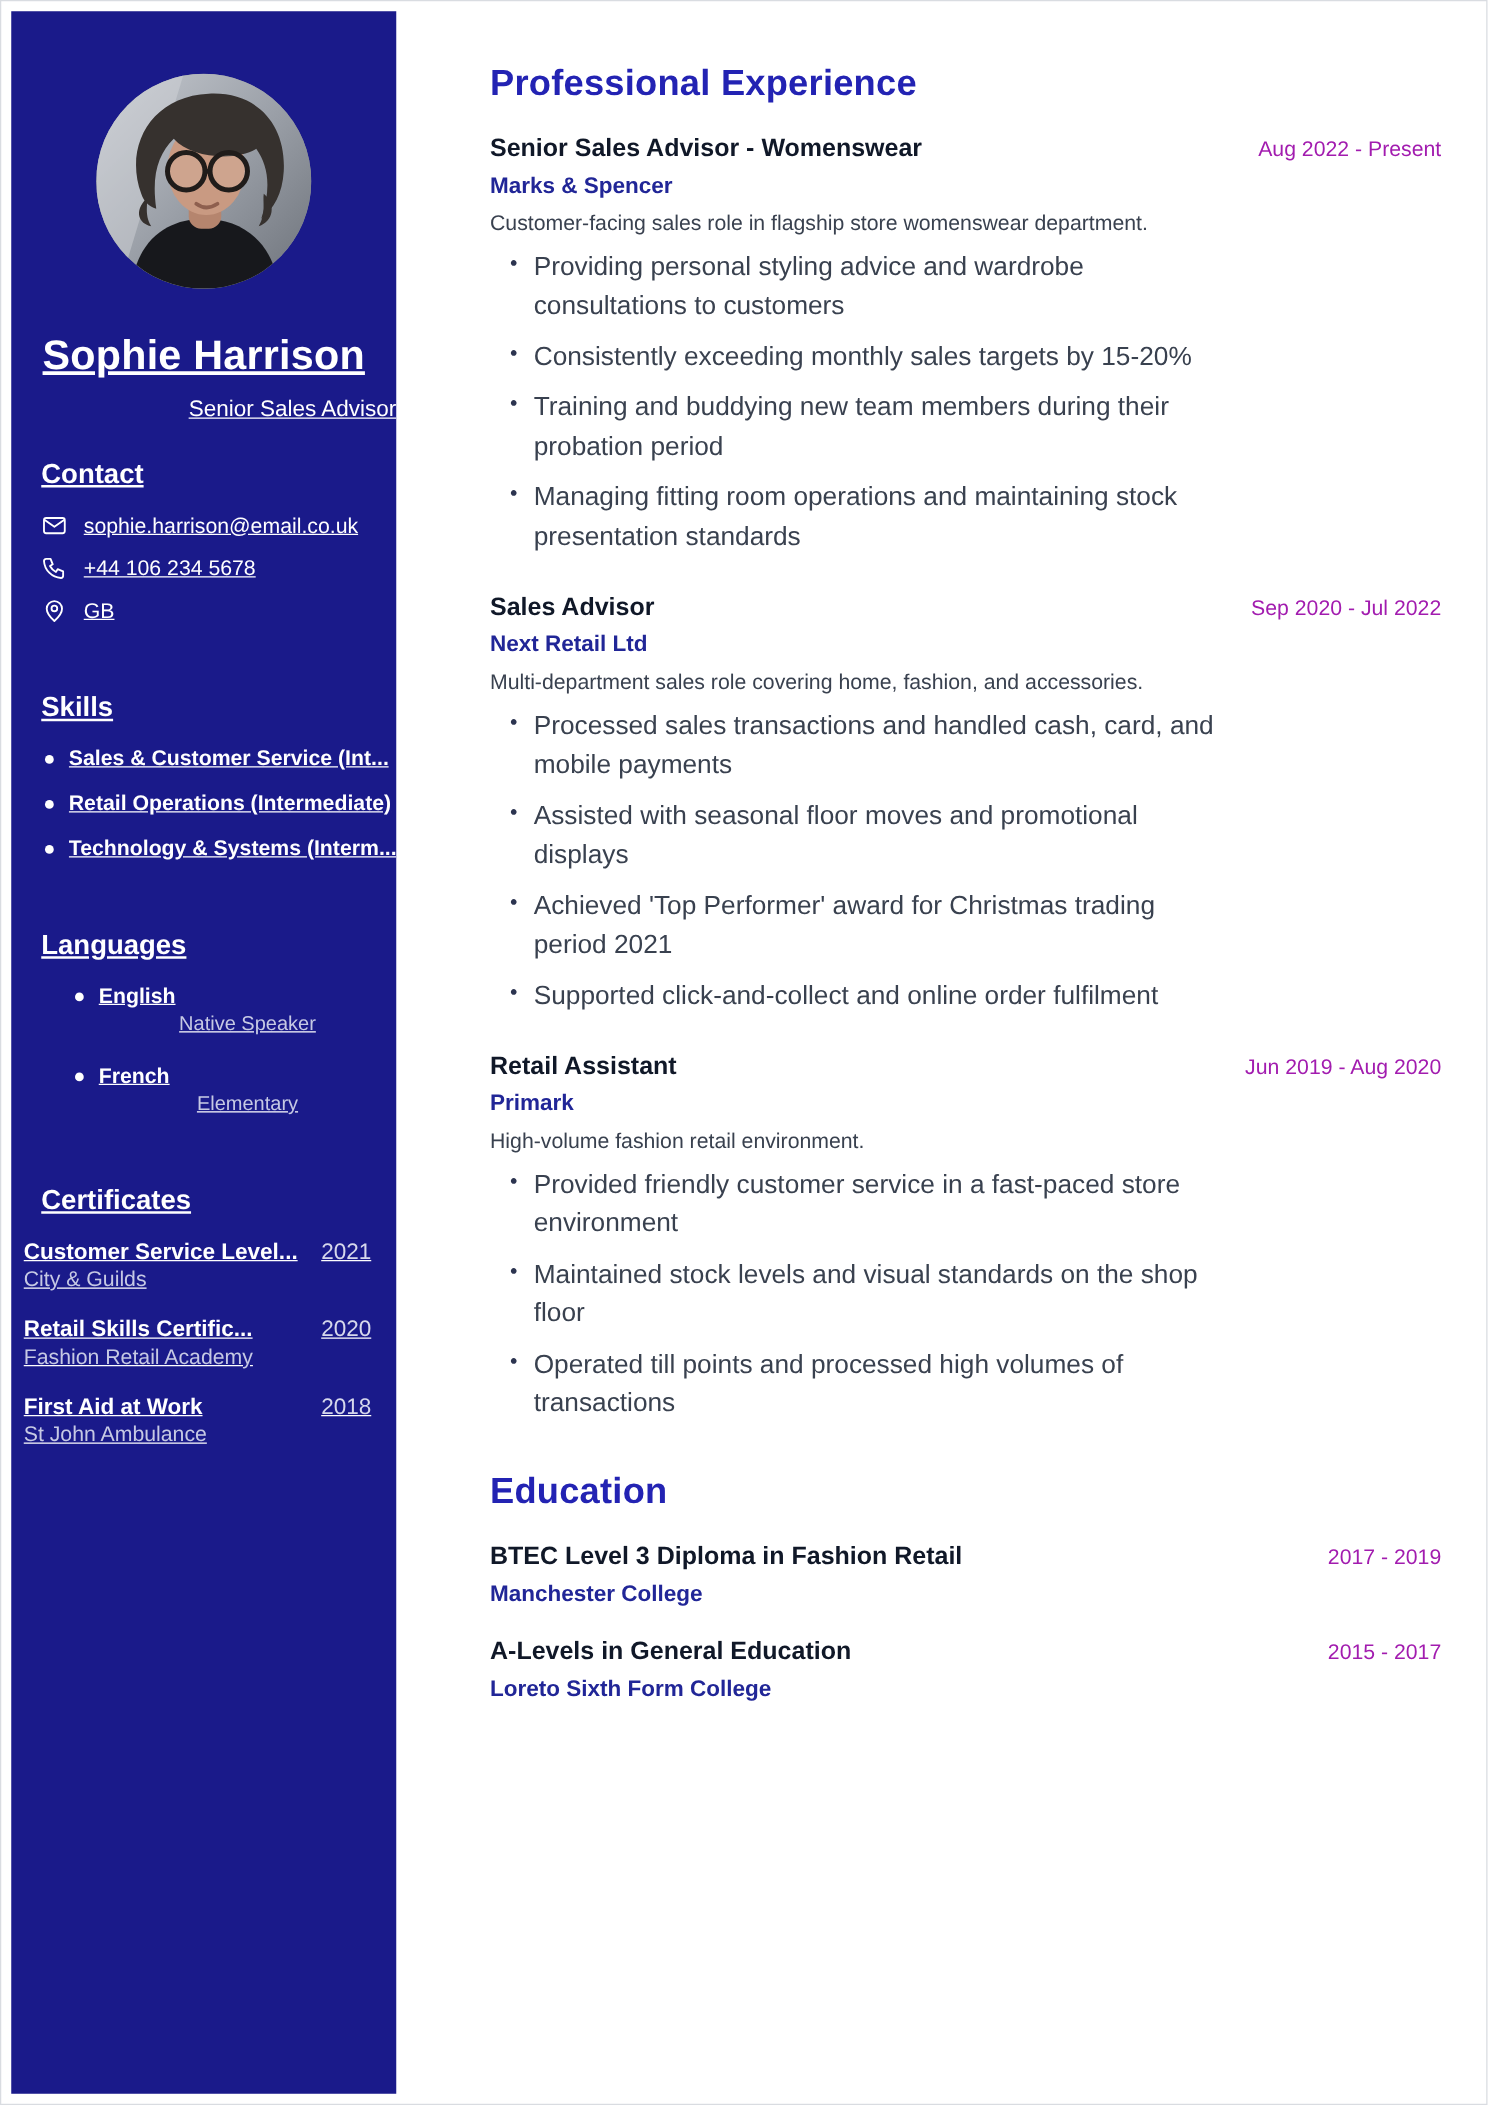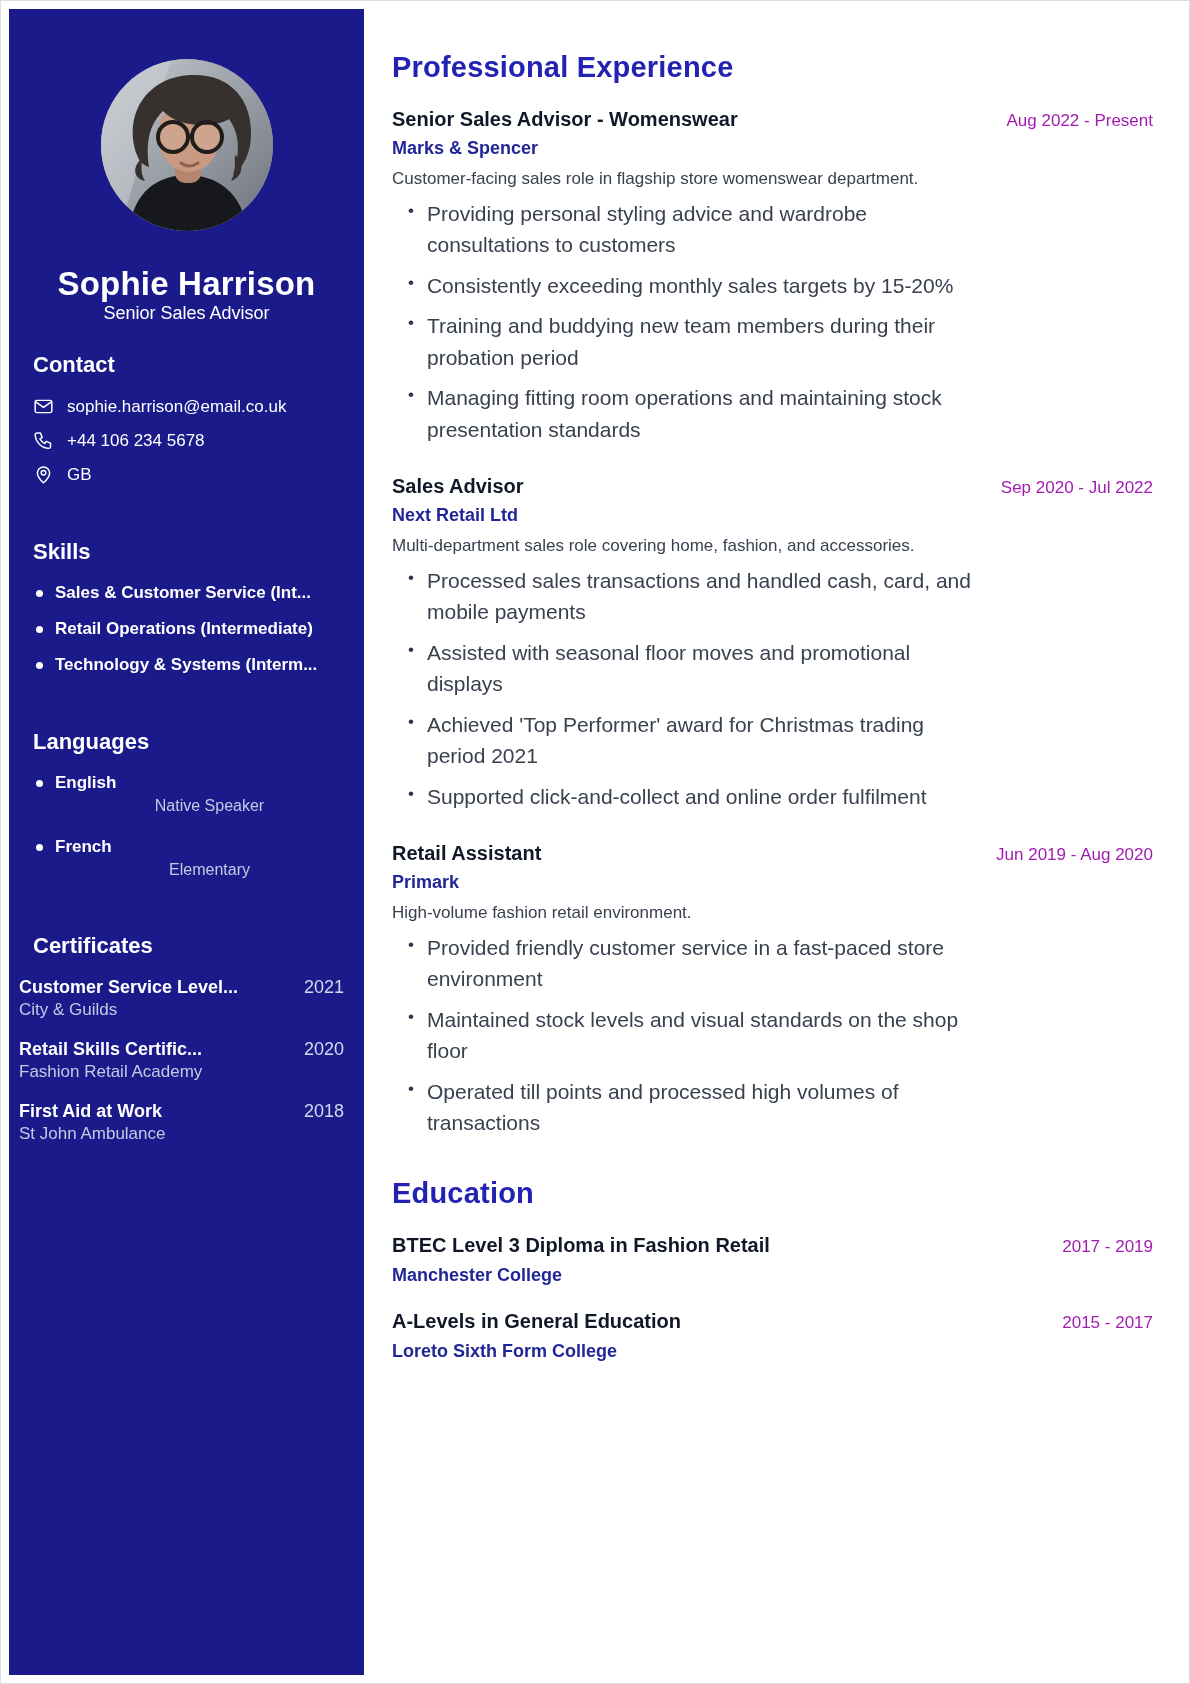--- a/index.html
+++ b/index.html
@@ -9,50 +9,50 @@
     border:1px solid #d9dce1;
     box-sizing:border-box;
     font-family:"Liberation Sans","DejaVu Sans",sans-serif;
     position:relative;
     -webkit-font-smoothing:antialiased;
   }
   .page{position:absolute;left:8px;top:8px;right:8px;bottom:8px;}
 
   
   .sidebar{
-    position:absolute;left:0;top:0;bottom:0;width:355px;
-    background:#1a1a8a;color:#ffffff;overflow:hidden;
+    position:absolute;left:0;top:0;bottom:0;width:308px;
+    background:#1a1a8a;color:#ffffff;overflow:hidden;text-decoration:underline;
   }
   .photo-wrap{
     width:172px;height:172px;border-radius:50%;
     margin:50px auto 0;overflow:hidden;background:#8d9299;
   }
   .photo-wrap svg{display:block;width:100%;height:100%;}
   .name{
     font-size:33px;font-weight:bold;text-align:center;
     margin:34px 10px 0;letter-spacing:.2px;
   }
-  .subtitle{font-size:18px;text-align:center;}
+  .subtitle{font-size:18px;text-align:right;margin-top:14px;}
   .sb-h{
     font-size:22px;font-weight:bold;margin:28px 0 18px;padding-left:24px;
   }
   .sb-h.gap{margin-top:54px;}
   .c-row{
     display:flex;align-items:center;gap:13px;
     padding-left:24px;margin-bottom:13px;font-size:17px;
   }
   .c-row .icon{width:21px;height:21px;flex:0 0 21px;display:inline-flex;}
   .c-row .icon svg{width:21px;height:21px;}
   .dot-row{
     display:flex;align-items:center;gap:12px;
     padding-left:27px;margin-bottom:16px;
   }
   .w-dot{width:7px;height:7px;border-radius:50%;background:#ffffff;flex:0 0 7px;}
   .skill-label{font-size:17px;font-weight:bold;white-space:nowrap;overflow:hidden;}
-  .lang{margin-bottom:22px;}
+  .lang{margin-bottom:22px;padding-left:24px;}
   .lang .dot-row{margin-bottom:4px;}
   .lang-name{font-size:17px;font-weight:bold;}
   .lang-level{font-size:16px;color:#c6c9e4;padding-left:46px;text-align:center;}
   .cert{margin:0 20px 19px 10px;}
   .cert-top{display:flex;justify-content:space-between;align-items:flex-start;}
   .cert-name{font-size:18px;font-weight:bold;max-width:230px;}
   .cert-year{font-size:18px;color:#d6d8ec;}
   .cert-issuer{font-size:17px;color:#c6c9e4;margin-top:2px;}
 
   

